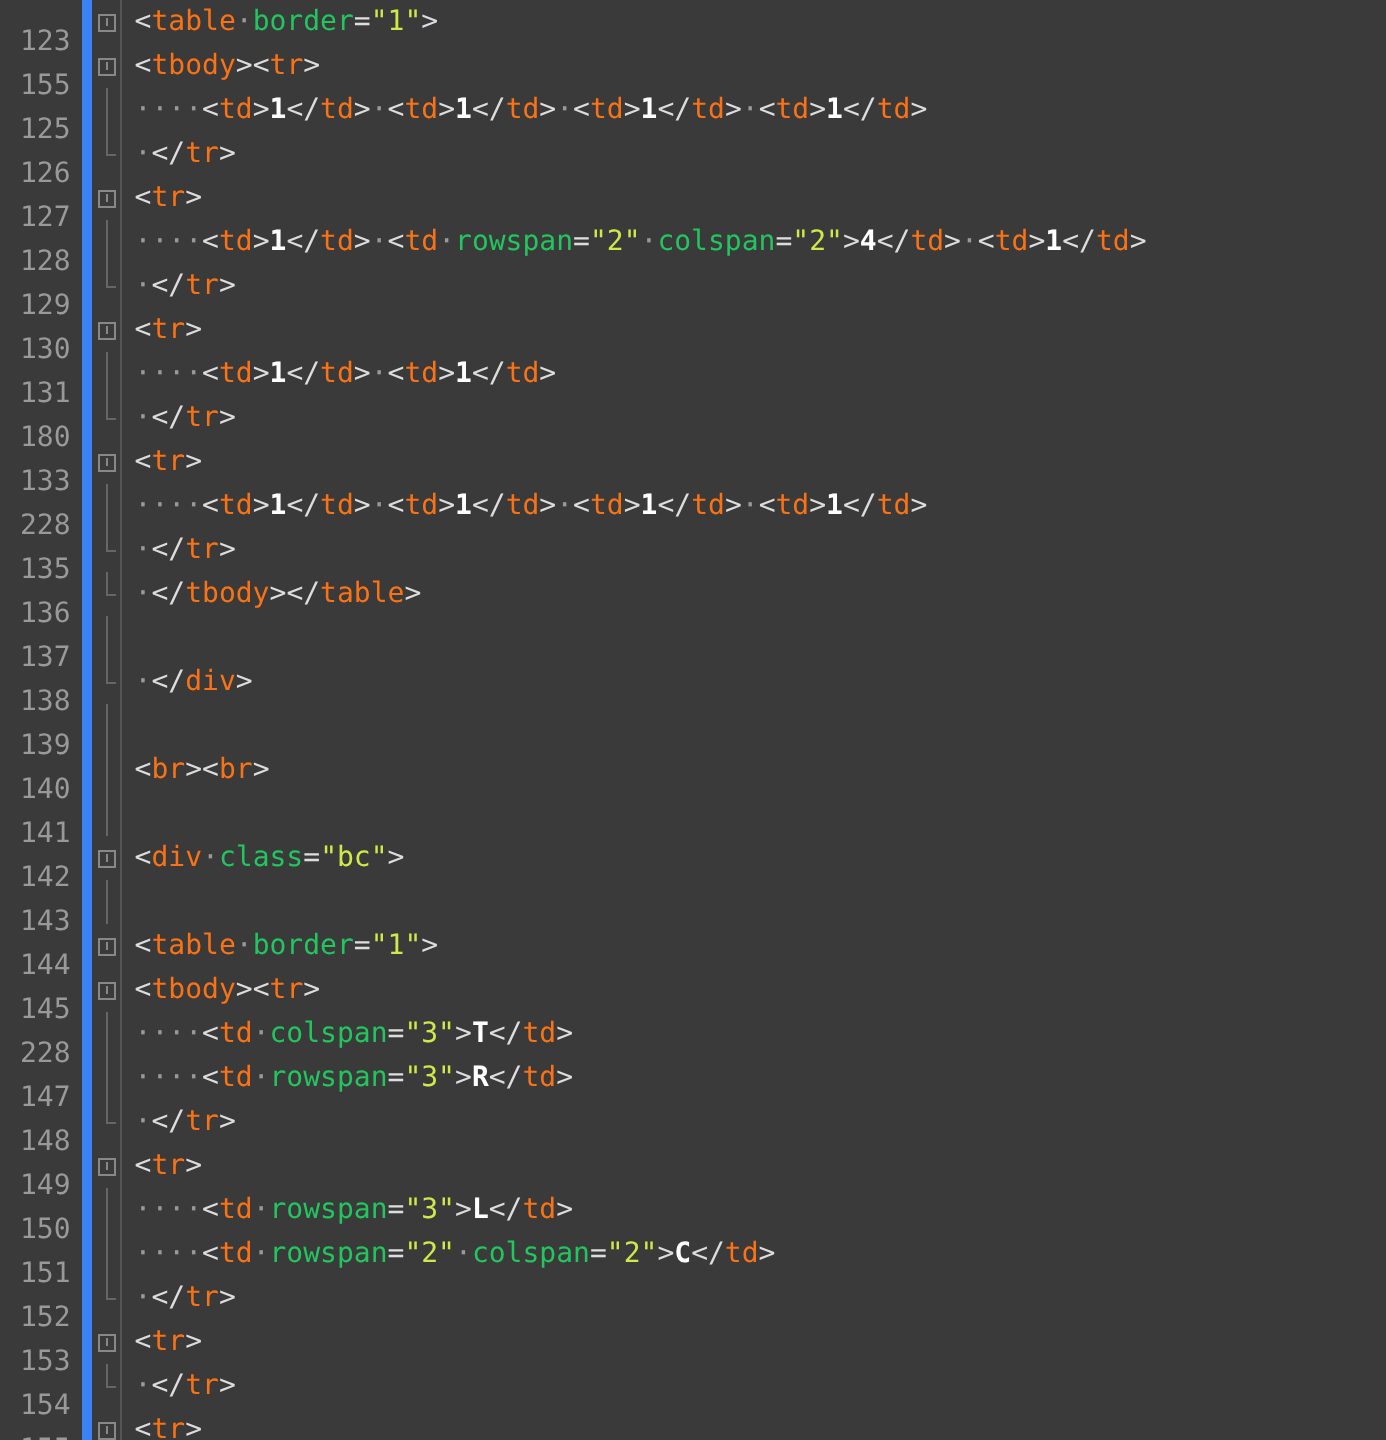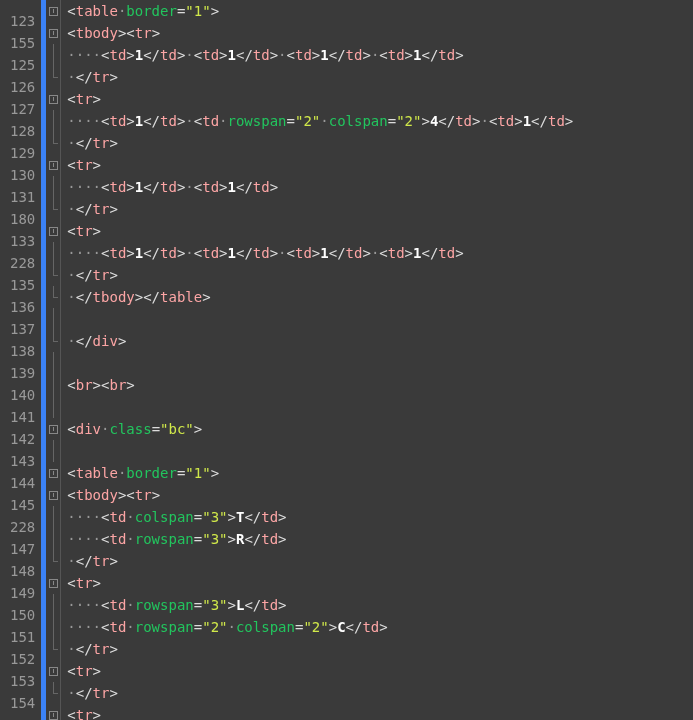--- a/index.html
+++ b/index.html
@@ -19,21 +19,21 @@
     content:"";position:absolute;left:7px;top:0;width:0;height:22px;border-left:1px solid #666;
   }
   .fold .end::after{
     content:"";position:absolute;left:7px;top:0;width:0;height:12px;border-left:1px solid #666;
   }
   .fold .end::before{
     content:"";position:absolute;left:7px;top:11px;width:5px;height:0;border-top:1px solid #666;
   }
   .code{padding-left:6px;white-space:pre}
   .code div{height:22px}
-  .t{color:#fca5a5}      
+  .t{color:#f97316}      
   .p{color:#ddd}         
   .a{color:#22c55e}      
   .v{color:#d0e84a}      
   .w{color:#999}         
   .x{color:#ffffff;font-weight:bold}  
 </style>
 </head>
 <body>
 
 <div class="editor">

